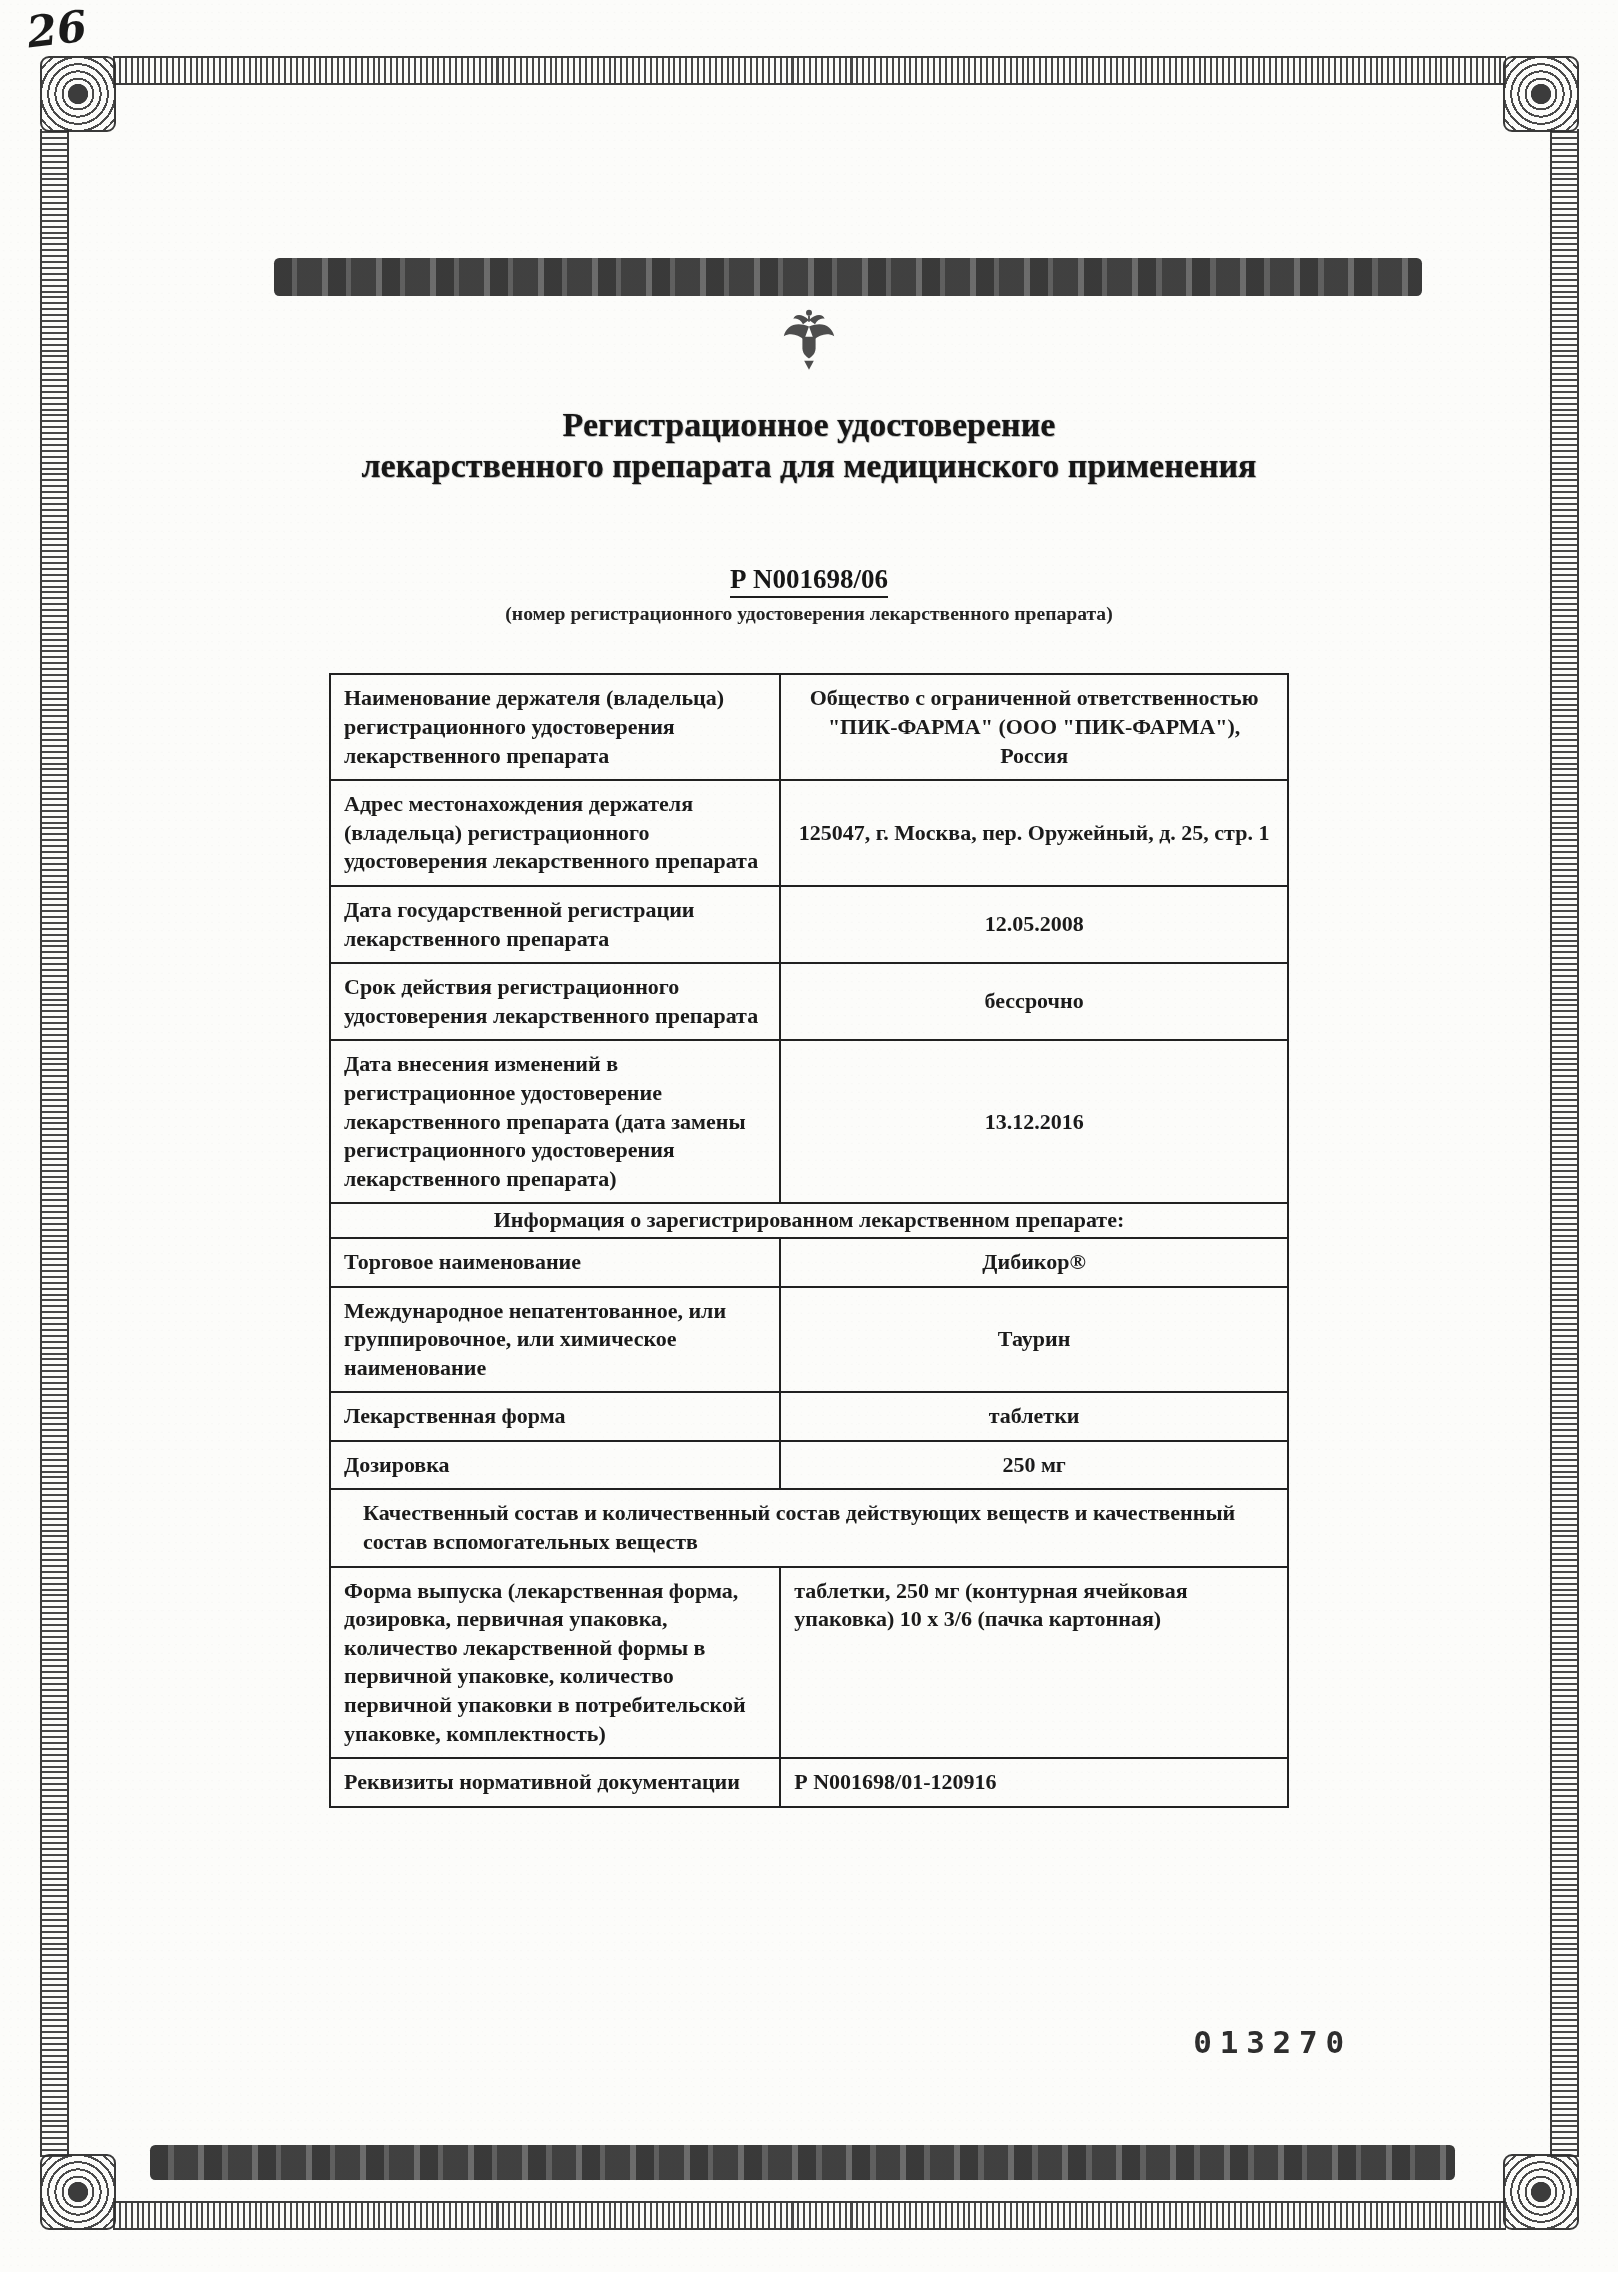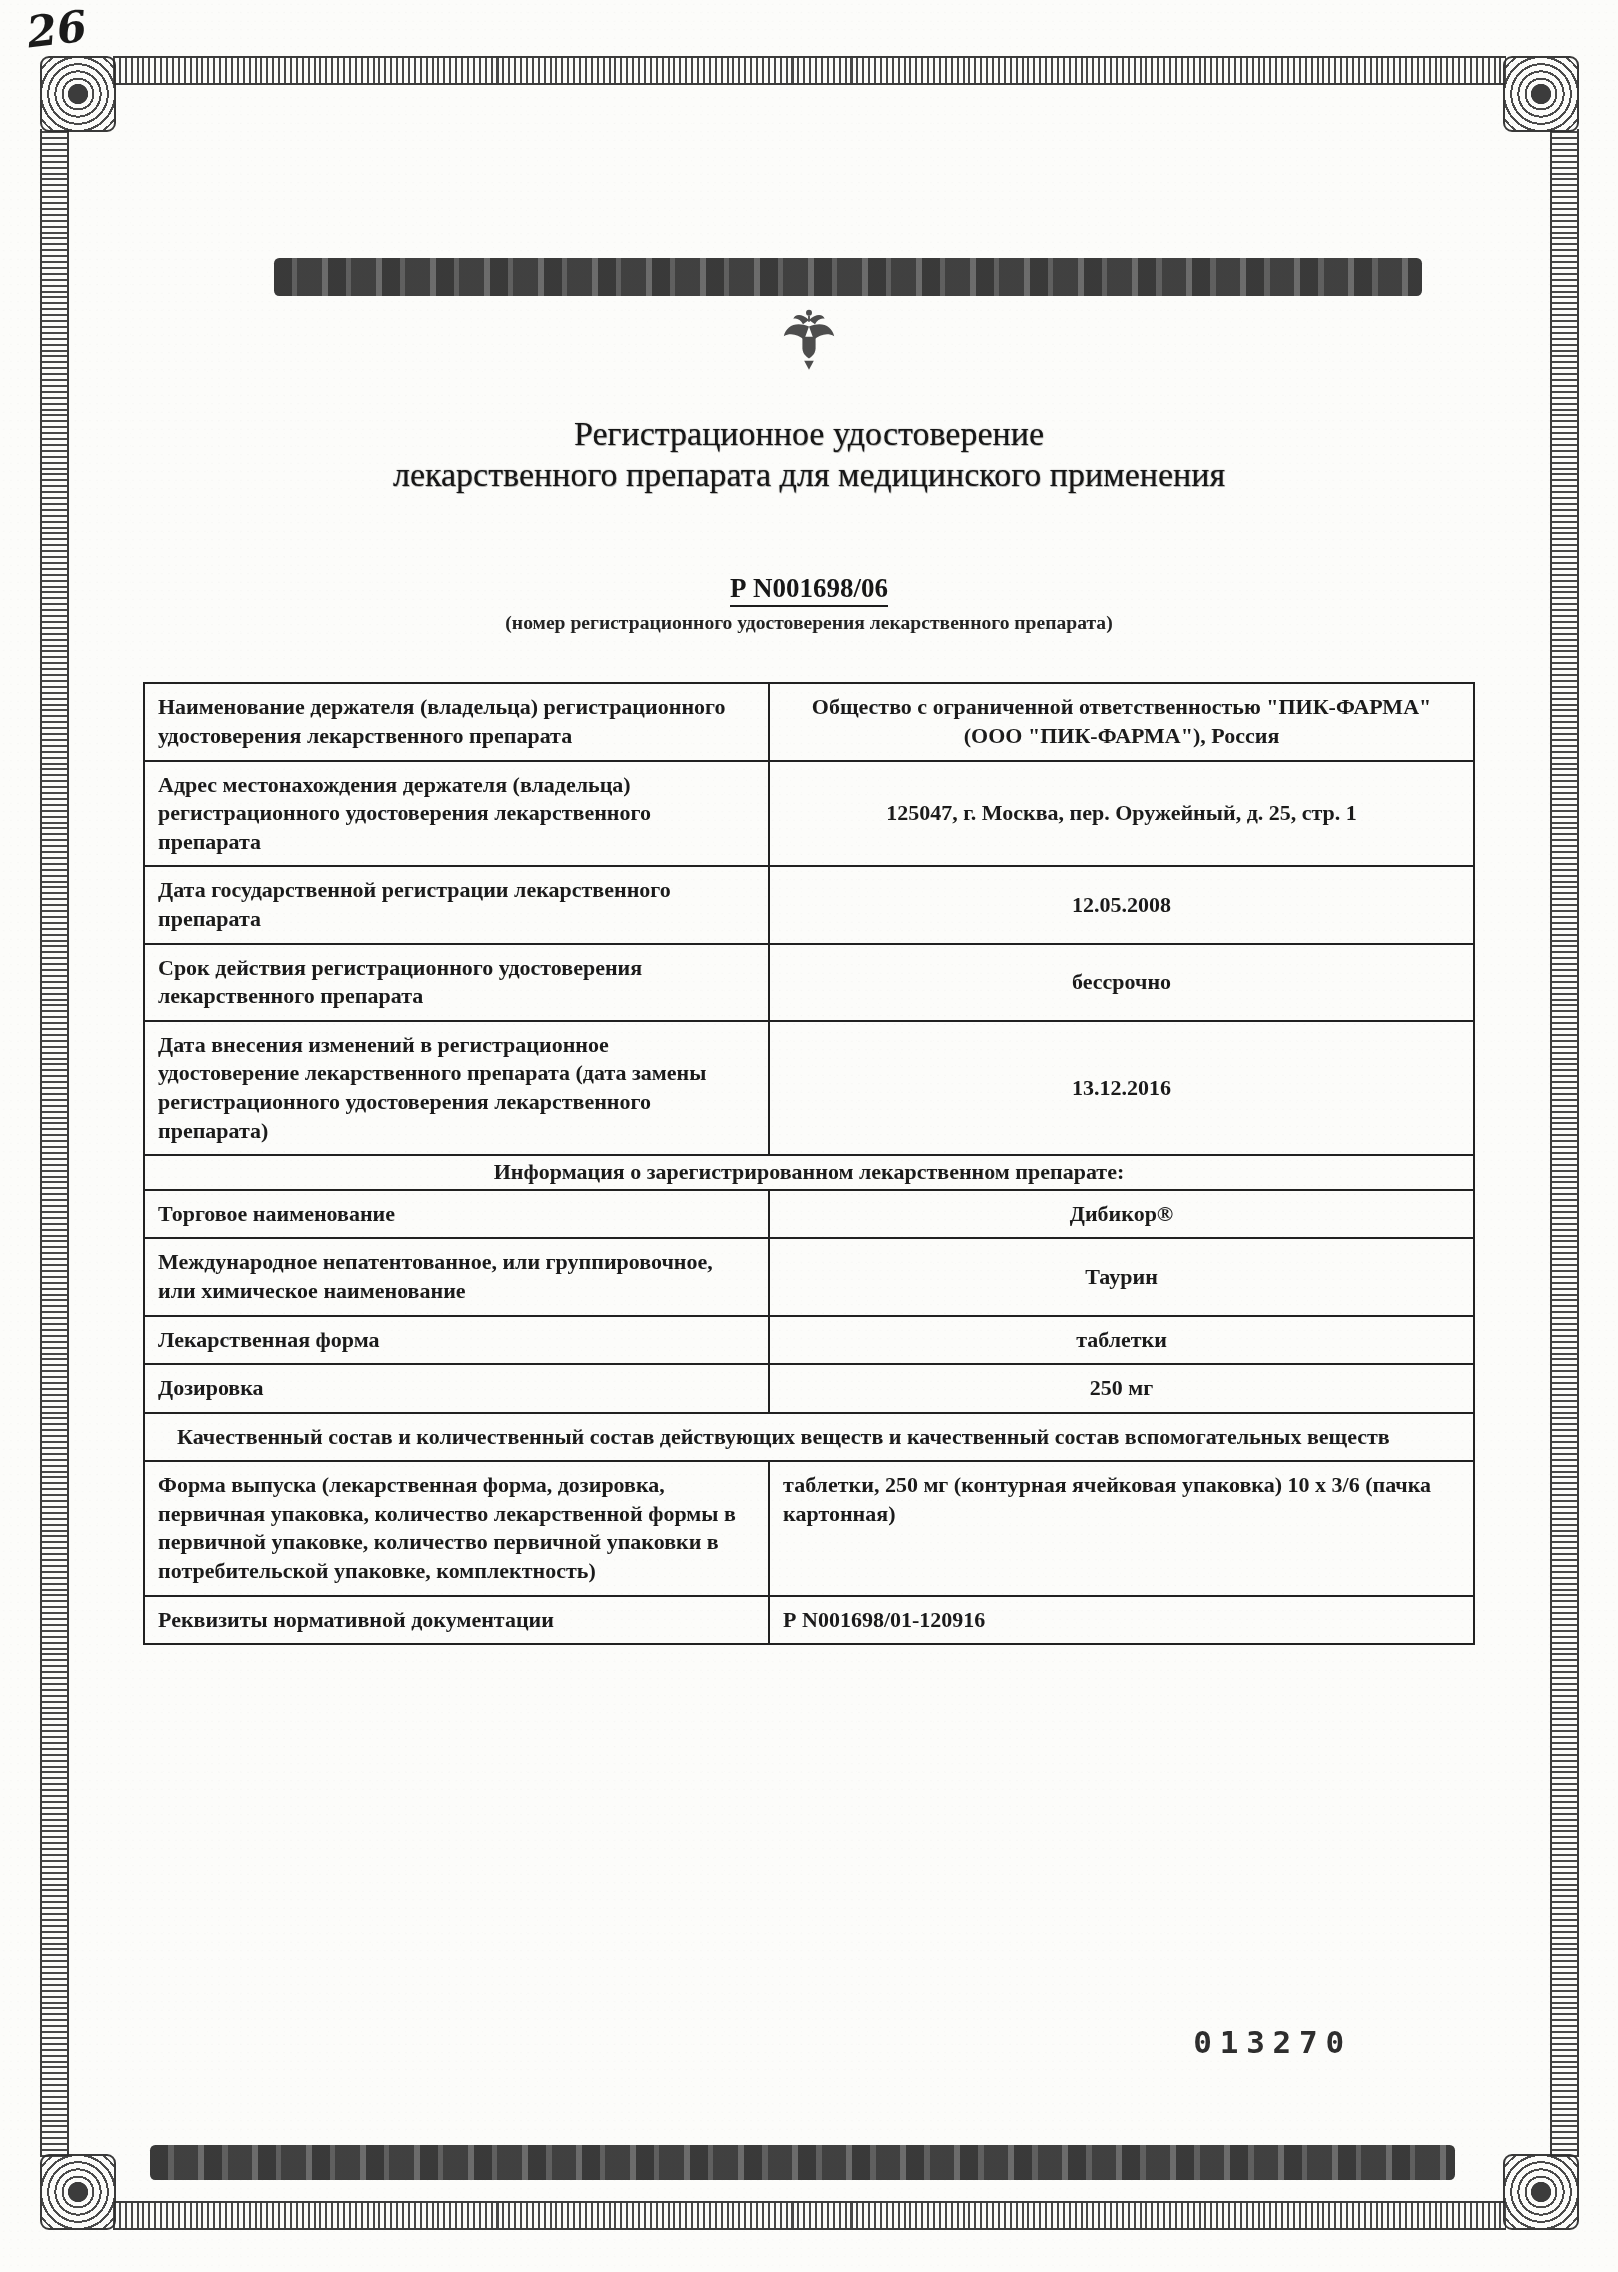--- a/index.html
+++ b/index.html
@@ -73,34 +73,34 @@
   .ink-band.bottom { bottom: 93px; left: 150px; right: 163px; height: 35px; }
 
   
   .content {
     position: absolute; left: 127px; right: 127px; top: 307px;
     text-align: center;
   }
   .emblem { margin: 0 auto 17px auto; width: 60px; height: 68px; }
   .ministry { font-weight: bold; font-size: 27px; line-height: 1.22; letter-spacing: 0.7px; color: #222; }
   .doc-title {
-    margin-top: 38px;
-    font-weight: normal; font-size: 34px; line-height: 1.22; color: #161616;
+    margin-top: 29px;
+    font-weight: bold; font-size: 34px; line-height: 1.22; color: #161616;
     text-shadow: 0 0 1.3px rgba(25,25,25,.55), 0.7px 0.7px 0 rgba(25,25,25,.25);
   }
   .reg-number {
     margin-top: 77px;
     font-weight: bold; font-size: 27px; color: #171717;
   }
   .reg-number span { display: inline-block; border-bottom: 2.6px solid #1d1d1d; padding-bottom: 1.3px; }
   .reg-caption { margin-top: 5.2px; font-size: 19.6px; font-weight: bold; color: #242424; }
 
   
   .cert-table {
-    width: 1332px; margin: 48px auto 0 auto;
+    width: 960px; margin: 48px auto 0 auto;
     border-collapse: collapse;
     font-size: 22px; font-weight: bold; color: #1b1b1b;
     text-align: left;
   }
   .cert-table td {
     border: 2px solid #212121;
     padding: 9px 13px;
     vertical-align: top;
     line-height: 1.3;
   }

